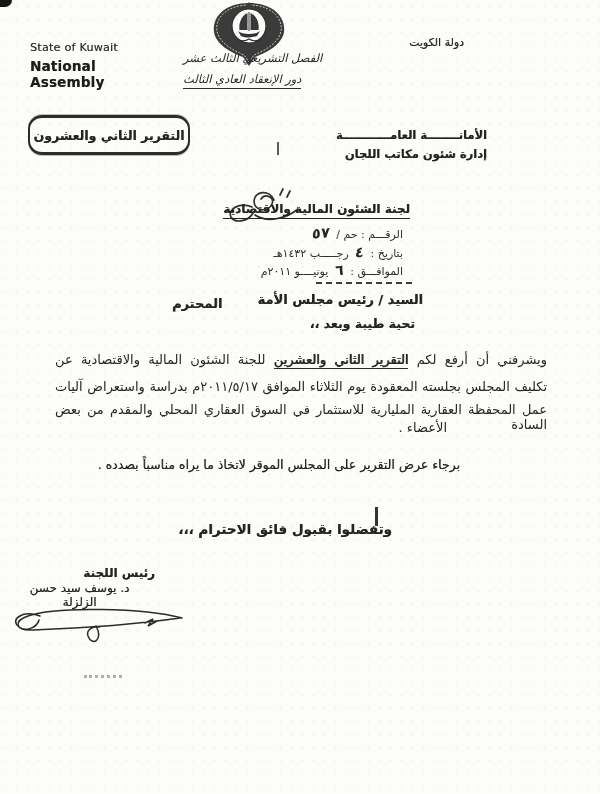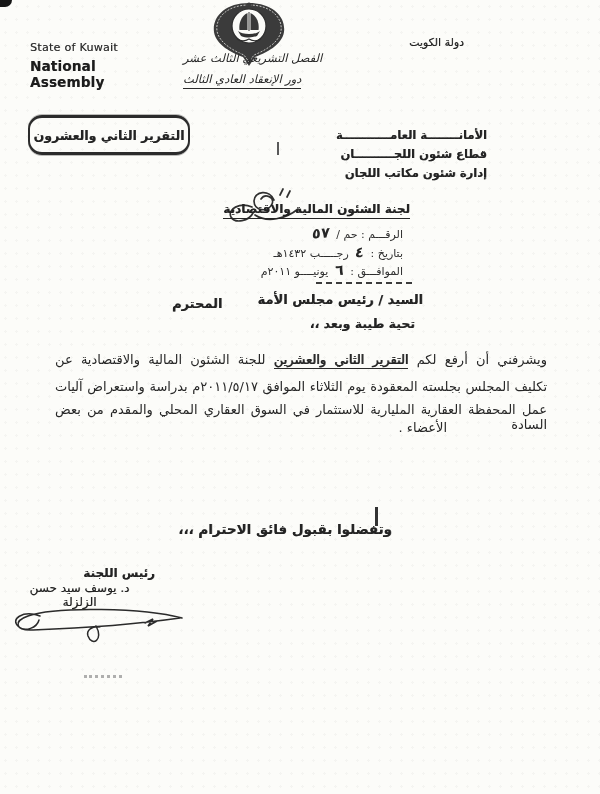--- a/index.html
+++ b/index.html
@@ -106,21 +106,20 @@
       <path d="M64 16 C60 5 44 7 44 17 C44 27 58 29 62 20 C65 13 55 9 51 15 M42 23 C30 18 17 25 21 33 C25 40 39 37 43 29 M45 31 C57 39 76 35 88 25 M70 11 l3 -6 M77 13 l3 -6" stroke="#303030" fill="none" stroke-width="1.7" stroke-linecap="round"></path>
     </svg>
   </div>
 
   <div class="abs report-box">
     <span class="rtl ink">التقرير الثاني والعشرون</span>
   </div>
 
   <div class="abs right rtl secretariat ink">
     <div>الأمانــــــــة العامــــــــــــة</div>
-    <div>قطاع شئون اللجــــــــــان</div>
     <div>إدارة شئون مكاتب اللجان</div>
   </div>
 
   <div class="abs rtl committee ink">لجنة الشئون المالية والاقتصادية</div>
 
   <div class="abs right rtl refblock">
     <div>
       <span>الرقـــم : حم /</span>
       <span class="hand">٥٧</span>
     </div>
@@ -144,20 +143,21 @@
 
   <div class="abs rtl bodyline jline" style="top:352px;">
     <span>ويشرفني أن أرفع لكم</span>
     <span class="uline">التقرير الثاني والعشرين</span>
     <span>للجنة الشئون المالية والاقتصادية عن</span>
   </div>
   <div class="abs rtl bodyline jline" style="top:379px;">تكليف المجلس بجلسته المعقودة يوم الثلاثاء الموافق ٢٠١١/٥/١٧م بدراسة واستعراض آليات</div>
   <div class="abs rtl bodyline jline" style="top:402px;">عمل المحفظة العقارية المليارية للاستثمار في السوق العقاري المحلي والمقدم من بعض السادة</div>
   <div class="abs rtl bodyline line4" style="top:420px;">الأعضاء .</div>
 
+  <div class="abs rtl request ink">برجاء عرض التقرير على المجلس الموقر لاتخاذ ما يراه مناسباً بصدده .</div>
 
   <div class="abs rtl closing ink">وتفضلوا بقبول فائق الاحترام ،،،</div>
 
   <div class="abs rtl sig-title ink">رئيس اللجنة</div>
   <div class="abs rtl sig-name ink">د. يوسف سيد حسن الزلزلة</div>
   <div class="abs" style="left:4px;top:600px;width:185px;height:50px;">
     <svg width="185" height="50" viewBox="0 0 185 50">
       <path d="M178 18 C140 8 52 6 24 16 C9 21 11 31 29 30 C82 28 141 23 176 18 M36 16 C19 10 5 19 15 27 C21 32 33 28 35 20 M92 26 C100 40 88 47 84 36 C82 30 88 26 96 27 M141 23 l8 -4 l-5 7 l9 -5" stroke="#2b2b2b" fill="none" stroke-width="1.5" stroke-linecap="round"></path>
     </svg>
   </div>

